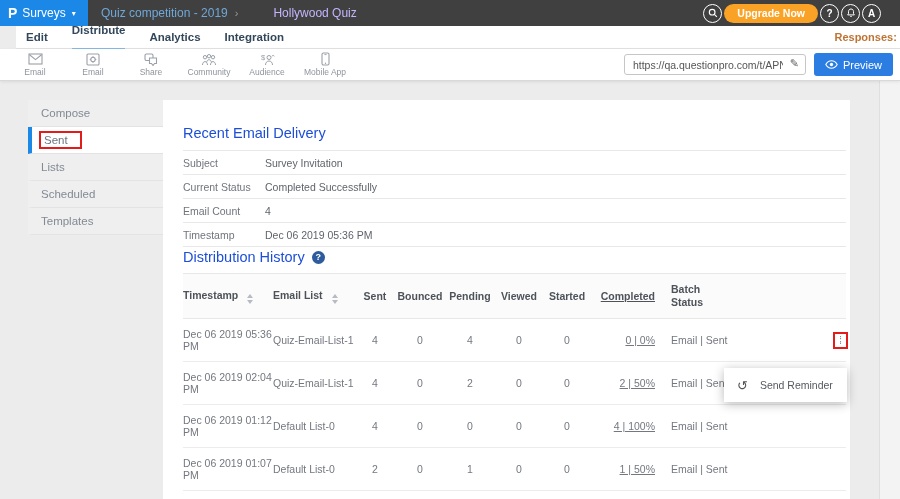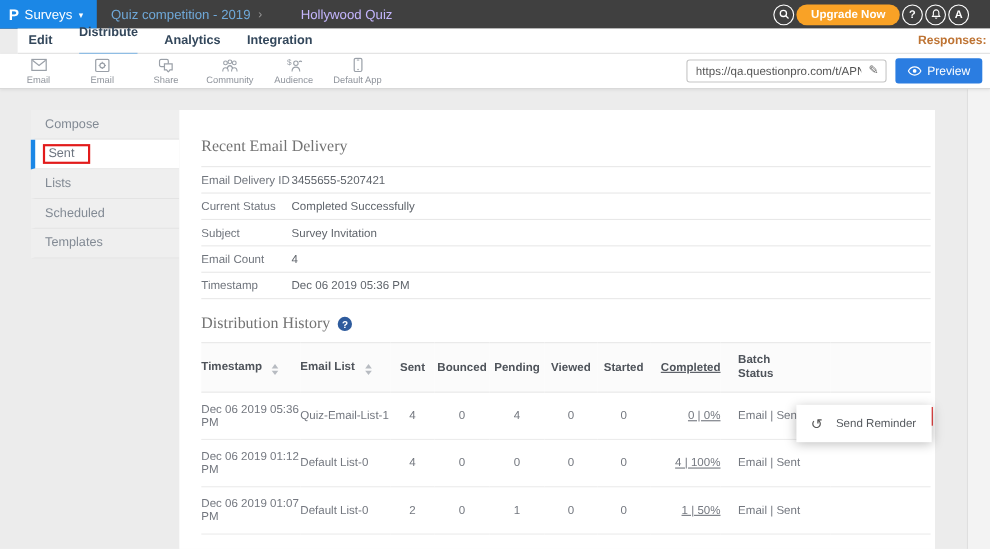--- a/index.html
+++ b/index.html
@@ -48,28 +48,28 @@
   
   .sidebar { position:absolute; left:28px; top:100px; width:135px; background:#efefef; }
   .side-item { height:27px; display:flex; align-items:center; padding-left:9px; font-size:11.5px; color:#828a94;
     border-left:4px solid transparent; border-bottom:1px solid #e3e3e3; cursor:pointer; }
   .side-item.selected { background:#fff; border-left-color:#1b87e6; color:#6d7580; }
   .red-box-inline { outline:2px solid #e21b1b; padding:1px 12px 1px 3px; }
 
   
   .content { position:absolute; left:163px; top:100px; width:687px; height:399px; background:#fff; }
   .content-inner { padding:0 4px 0 20px; }
-  .section-title { font-size:14.5px; font-weight:400; color:#737373;font-family:Liberation Serif, serif; }
+  .section-title { font-size:14.5px; font-weight:400; color:#1d4ed8; }
   .delivery-title { padding-top:25px; }
   .details { margin-top:9px; border-top:1px solid #e8e8e8; }
   .detail-row { display:flex; align-items:center; height:24px; border-bottom:1px solid #e8e8e8; font-size:10.5px; }
   .detail-label { width:82px; color:#70757d; flex:none; }
   .detail-value { color:#5f646b; }
 
-  .history-title-row { margin-top:14px; display:flex; align-items:center; gap:7px; }
+  .history-title-row { margin-top:2px; display:flex; align-items:center; gap:7px; }
   .help-circle { width:13px; height:13px; border-radius:50%; background:#2e5b9d; color:#fff; font-size:9px; font-weight:bold;
     display:flex; align-items:center; justify-content:center; cursor:pointer; }
 
   table.htable { margin-top:8px; width:663px; border-collapse:collapse; font-size:10.5px; table-layout:fixed; }
   .htable th { font-weight:700; color:#4e535a; border-top:1px solid #e8e8e8; border-bottom:1px solid #e8e8e8;
     background:#fbfbfb; padding:9px 0; text-align:left; vertical-align:middle; }
   .htable th.num, .htable td.num { text-align:center; }
   .htable th.right, .htable td.right { text-align:right;text-decoration:underline; }
   .htable td { color:#73777f; border-bottom:1px solid #ececec; padding:9px 0; vertical-align:middle; }
   .col-batch { padding-left:16px !important; }
@@ -184,21 +184,21 @@
     <span class="tool-label">Audience</span>
   </div>
   <div class="tool-item">
     <span class="tool-icon">
       <svg width="9" height="14" viewBox="0 0 9 14">
           <rect x="1" y="1" width="7" height="12" rx="1.4" fill="none" stroke="#9aa0a8" stroke-width="1.1"></rect>
           <line x1="3.4" y1="2.6" x2="5.6" y2="2.6" stroke="#9aa0a8" stroke-width="0.9"></line>
           <circle cx="4.5" cy="11.2" r="0.7" fill="#9aa0a8"></circle>
         </svg>
     </span>
-    <span class="tool-label">Default App</span>
+    <span class="tool-label">Mobile App</span>
   </div>
   <div class="toolbar-right">
     <span class="url-wrap">
       <input class="url-input" type="text" value="https://qa.questionpro.com/t/APNrFZf2S" style="">
       <span class="pencil-icon">✎</span>
     </span>
     <button class="preview-btn">
       <svg width="13" height="9" viewBox="0 0 13 9">
           <path d="M.8 4.5C2.2 2 4.2.8 6.5.8S10.8 2 12.2 4.5C10.8 7 8.8 8.2 6.5 8.2S2.2 7 .8 4.5z" fill="none" stroke="#fff" stroke-width="1.1"></path>
           <circle cx="6.5" cy="4.5" r="1.7" fill="#fff"></circle>
@@ -228,30 +228,26 @@
   </div>
 </div>
 
 <div class="content">
   <div class="content-inner">
 
     <div class="section-title delivery-title">Recent Email Delivery</div>
 
     <div class="details">
       <div class="detail-row">
-        <span class="detail-label">Email Delivery ID</span>
-        <span class="detail-value">3455655-5207421</span>
+        <span class="detail-label">Subject</span>
+        <span class="detail-value">Survey Invitation</span>
       </div>
       <div class="detail-row">
         <span class="detail-label">Current Status</span>
         <span class="detail-value">Completed Successfully</span>
-      </div>
-      <div class="detail-row">
-        <span class="detail-label">Subject</span>
-        <span class="detail-value">Survey Invitation</span>
       </div>
       <div class="detail-row">
         <span class="detail-label">Email Count</span>
         <span class="detail-value">4</span>
       </div>
       <div class="detail-row">
         <span class="detail-label">Timestamp</span>
         <span class="detail-value">Dec 06 2019 05:36 PM</span>
       </div>
     </div>
@@ -309,20 +305,32 @@
           <td class="num">4</td>
           <td class="num">0</td>
           <td class="num">0</td>
           <td class="right">0 | 0%</td>
           <td class="col-batch">Email | Sent</td>
           <td class="right">
             <span class="kebab-wrap"><span class="kebab">⁞</span></span>
           </td>
         </tr>
         <tr>
+          <td>Dec 06 2019 02:04 PM</td>
+          <td>Quiz-Email-List-1</td>
+          <td class="num">4</td>
+          <td class="num">0</td>
+          <td class="num">2</td>
+          <td class="num">0</td>
+          <td class="num">0</td>
+          <td class="right">2 | 50%</td>
+          <td class="col-batch">Email | Sent</td>
+          <td></td>
+        </tr>
+        <tr>
           <td>Dec 06 2019 01:12 PM</td>
           <td>Default List-0</td>
           <td class="num">4</td>
           <td class="num">0</td>
           <td class="num">0</td>
           <td class="num">0</td>
           <td class="num">0</td>
           <td class="right">4 | 100%</td>
           <td class="col-batch">Email | Sent</td>
           <td></td>

